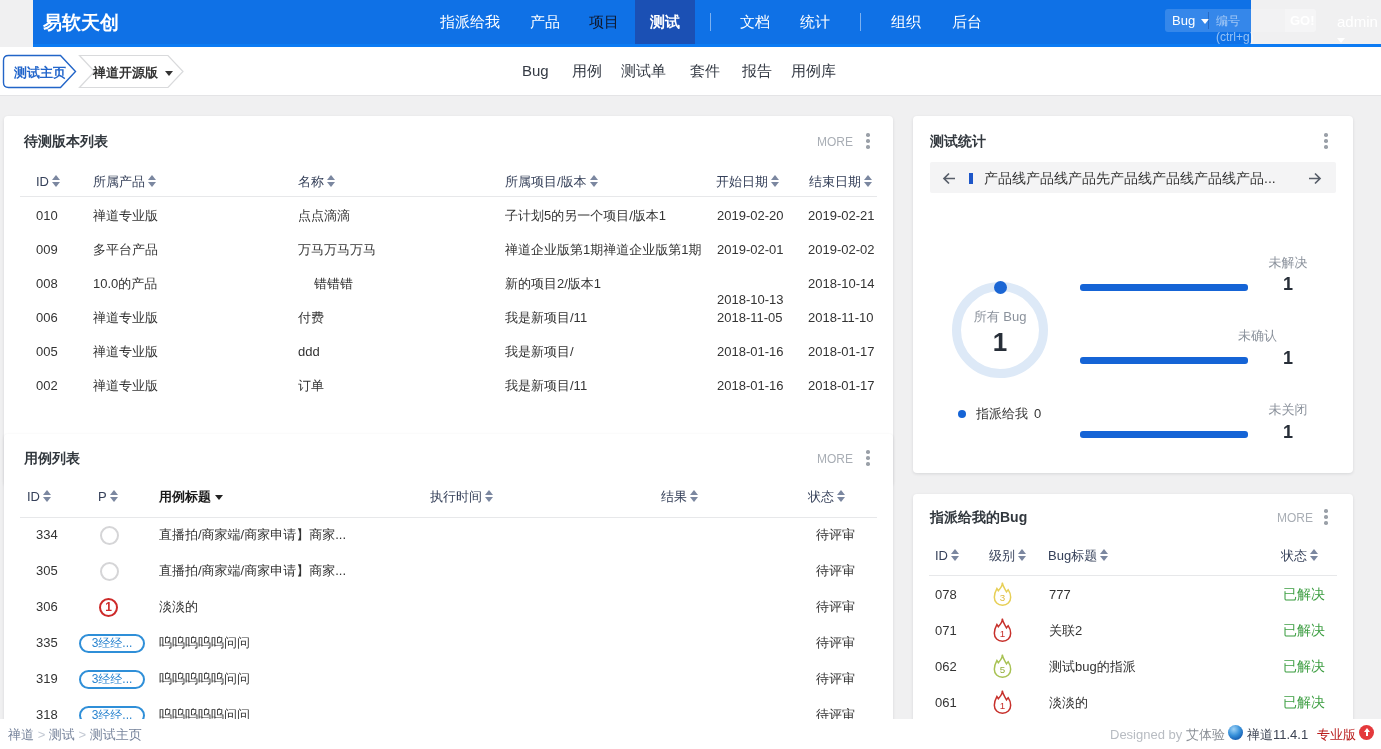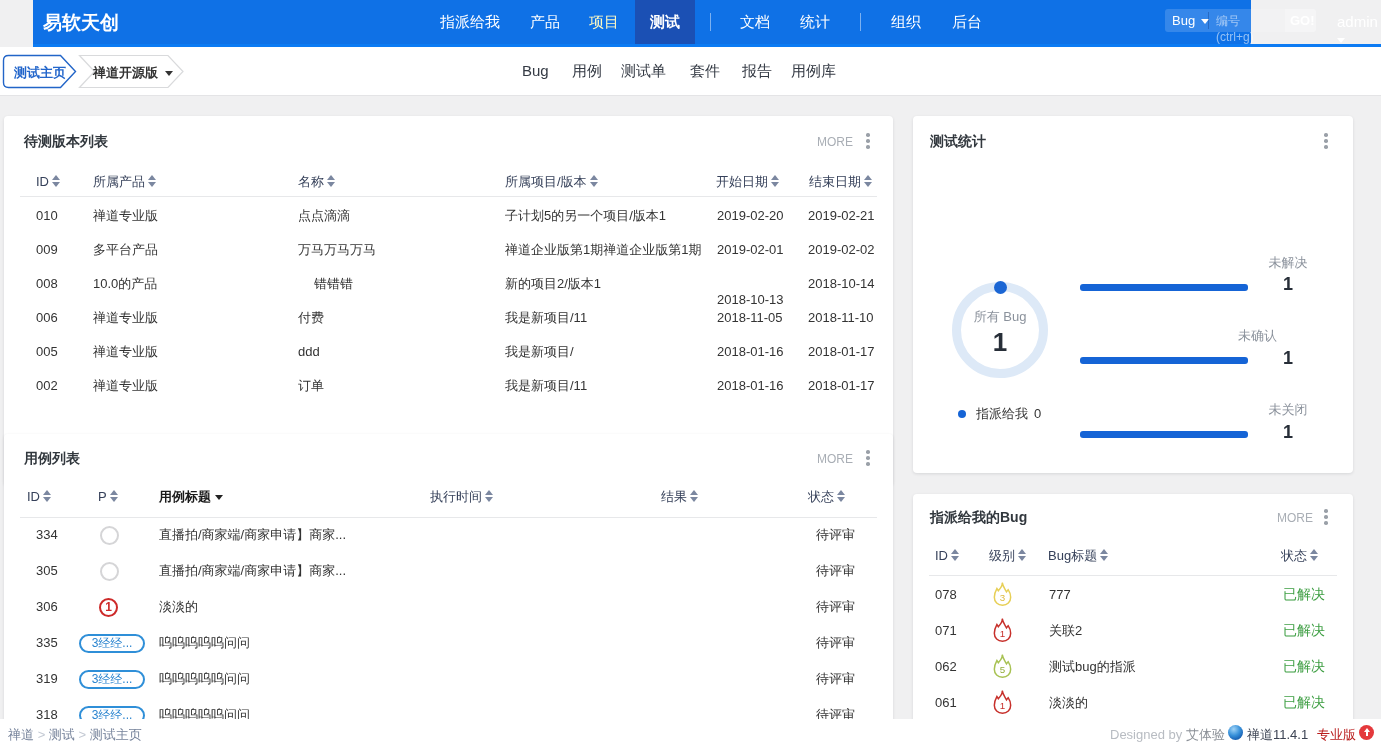--- a/index.html
+++ b/index.html
@@ -19,21 +19,21 @@
 </style>
 </head>
 <body>
 
 <div class="abs" style="left:0;top:0;width:1218px;height:47px;background:#0f71e6;margin-left:33px;">
   <div class="abs" style="left:0;bottom:0;width:1381px;height:3px;background:#0c7bf3;"></div>
   <div class="abs" style="left:10px;top:10px;font-size:19px;font-weight:bold;color:#fff;">易软天创</div>
   <div class="abs" style="left:602px;top:0;width:60px;height:44px;background:#1b50b4;"></div>
   <div class="abs" style="left:407px;top:13px;font-size:15px;color:#fff;">指派给我</div>
   <div class="abs" style="left:497px;top:13px;font-size:15px;color:#fff;">产品</div>
-  <div class="abs" style="left:556px;top:13px;font-size:15px;color:#fef9c3;">项目</div>
+  <div class="abs" style="left:556px;top:13px;font-size:15px;color:#0f172a;">项目</div>
   <div class="abs" style="left:617px;top:13px;font-size:15px;color:#fff;font-weight:bold;">测试</div>
   <div class="abs" style="left:677px;top:13px;width:1px;height:18px;background:rgba(255,255,255,0.45);"></div>
   <div class="abs" style="left:707px;top:13px;font-size:15px;color:#fff;">文档</div>
   <div class="abs" style="left:767px;top:13px;font-size:15px;color:#fff;">统计</div>
   <div class="abs" style="left:827px;top:13px;width:1px;height:18px;background:rgba(255,255,255,0.45);"></div>
   <div class="abs" style="left:858px;top:13px;font-size:15px;color:#fff;">组织</div>
   <div class="abs" style="left:919px;top:13px;font-size:15px;color:#fff;">后台</div>
 
   <div class="abs" style="left:1132px;top:9px;width:151px;height:23px;border-radius:3px;background:rgba(255,255,255,0.16);"></div>
   <div class="abs" style="left:1139px;top:13px;font-size:13px;color:#fff;">Bug <span class="caret" style="color:#fff;margin-left:2px;"></span></div>
@@ -154,20 +154,30 @@
   <div class="abs t13" style="left:812px;top:273px;">待评审</div>
 </div>
 
 <div class="panel" style="left:913px;top:116px;width:440px;height:357px;">
   <div class="abs tit" style="left:17px;top:17px;">测试统计</div>
   <div class="abs dots" style="left:411px;top:17px;">
       <i></i>
       <i></i>
       <i></i>
     </div>
+  <div class="abs" style="left:17px;top:46px;width:406px;height:31px;background:#f4f4f5;border-radius:2px;">
+    <svg class="abs" style="left:12px;top:9.5px;" width="14" height="13" viewBox="0 0 14 13">
+        <path d="M13,6.5 H2 M7,1.5 L2,6.5 L7,11.5" fill="none" stroke="#575e69" stroke-width="1.7"></path>
+      </svg>
+    <div class="abs" style="left:38.5px;top:11px;width:4px;height:11px;background:#1d56c8;"></div>
+    <div class="abs" style="left:54px;top:7px;font-size:14px;line-height:18px;color:#333;white-space:nowrap;">产品线产品线产品先产品线产品线产品线产品...</div>
+    <svg class="abs" style="right:14px;top:9.5px;" width="14" height="13" viewBox="0 0 14 13">
+        <path d="M1,6.5 H12 M7,1.5 L12,6.5 L7,11.5" fill="none" stroke="#575e69" stroke-width="1.7"></path>
+      </svg>
+  </div>
 
   <div class="abs" style="left:39px;top:166px;width:96px;height:96px;border-radius:50%;border:9px solid #dde9f7;"></div>
   <div class="abs" style="left:80.5px;top:164.5px;width:13px;height:13px;border-radius:50%;background:#1b66d4;"></div>
   <div class="abs" style="left:17px;top:192px;width:140px;text-align:center;font-size:13px;color:#8b929c;">所有 Bug</div>
   <div class="abs" style="left:17px;top:211px;width:140px;text-align:center;font-size:26px;line-height:30px;font-weight:bold;color:#272e38;">1</div>
 
   <div class="abs" style="left:167px;top:167.5px;width:168px;height:7px;border-radius:3px;background:#1564d6;"></div>
   <div class="abs" style="left:167px;top:241px;width:168px;height:7px;border-radius:3px;background:#1564d6;"></div>
   <div class="abs" style="left:167px;top:315px;width:168px;height:7px;border-radius:3px;background:#1564d6;"></div>
   <div class="abs" style="left:325px;top:137.5px;width:100px;text-align:center;font-size:13px;color:#8b929c;">未解决</div>

